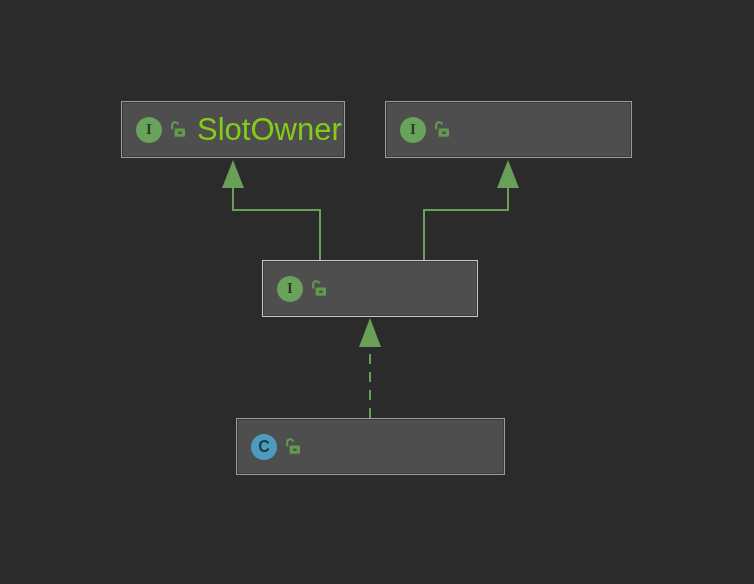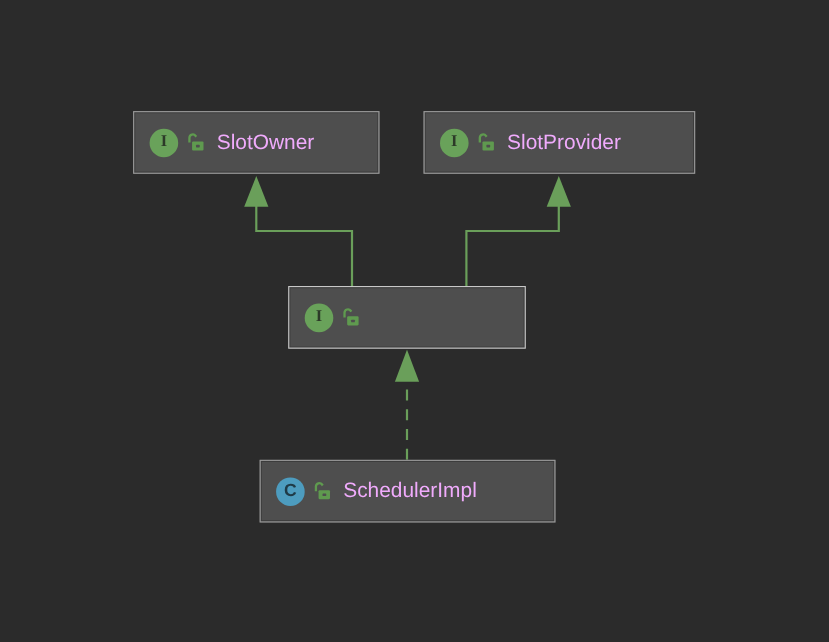--- a/index.html
+++ b/index.html
@@ -64,22 +64,22 @@
   }
   .lock-icon {
     width: 18px;
     height: 20px;
     margin-left: 7px;
     flex: 0 0 auto;
     display: block;
   }
   .node-label {
     margin-left: 10px;
-    color: #f0abfc;
-    font-size: 19px;
+    color: #84cc16;
+    font-size: 31px;
     line-height: 1;
     white-space: nowrap;
     font-weight: normal;
   }
 </style>
 </head>
 <body>
 
 <div id="canvas">
 
@@ -115,21 +115,20 @@
 
   <div class="node" style="left:385px; top:101px; width:247px; height:57px;">
     <span class="kind-icon interface">I</span>
     <span class="lock-icon">
       <svg viewBox="0 0 18 20" xmlns="http://www.w3.org/2000/svg">
         <path d="M3.2 8.5 V5.2 a3.1 3.1 0 0 1 5.6 -1.7" stroke="#5f9a4f" stroke-width="2.1" fill="none" stroke-linecap="square"></path>
         <rect x="5.6" y="8.6" width="10.4" height="8.2" rx="1" fill="#5f9a4f"></rect>
         <rect x="9.2" y="11.6" width="3.4" height="2.4" rx="0.6" fill="#4e4e4e"></rect>
       </svg>
     </span>
-    <span class="node-label">SlotProvider</span>
   </div>
 
   <div class="node selected" style="left:262px; top:260px; width:216px; height:57px;">
     <span class="kind-icon interface">I</span>
     <span class="lock-icon">
       <svg viewBox="0 0 18 20" xmlns="http://www.w3.org/2000/svg">
         <path d="M3.2 8.5 V5.2 a3.1 3.1 0 0 1 5.6 -1.7" stroke="#5f9a4f" stroke-width="2.1" fill="none" stroke-linecap="square"></path>
         <rect x="5.6" y="8.6" width="10.4" height="8.2" rx="1" fill="#5f9a4f"></rect>
         <rect x="9.2" y="11.6" width="3.4" height="2.4" rx="0.6" fill="#4e4e4e"></rect>
       </svg>
@@ -138,16 +137,15 @@
 
   <div class="node" style="left:236px; top:418px; width:269px; height:57px;">
     <span class="kind-icon cls">C</span>
     <span class="lock-icon">
       <svg viewBox="0 0 18 20" xmlns="http://www.w3.org/2000/svg">
         <path d="M3.2 8.5 V5.2 a3.1 3.1 0 0 1 5.6 -1.7" stroke="#5f9a4f" stroke-width="2.1" fill="none" stroke-linecap="square"></path>
         <rect x="5.6" y="8.6" width="10.4" height="8.2" rx="1" fill="#5f9a4f"></rect>
         <rect x="9.2" y="11.6" width="3.4" height="2.4" rx="0.6" fill="#4e4e4e"></rect>
       </svg>
     </span>
-    <span class="node-label">SchedulerImpl</span>
   </div>
 
 </div>
 
 </body></html>

